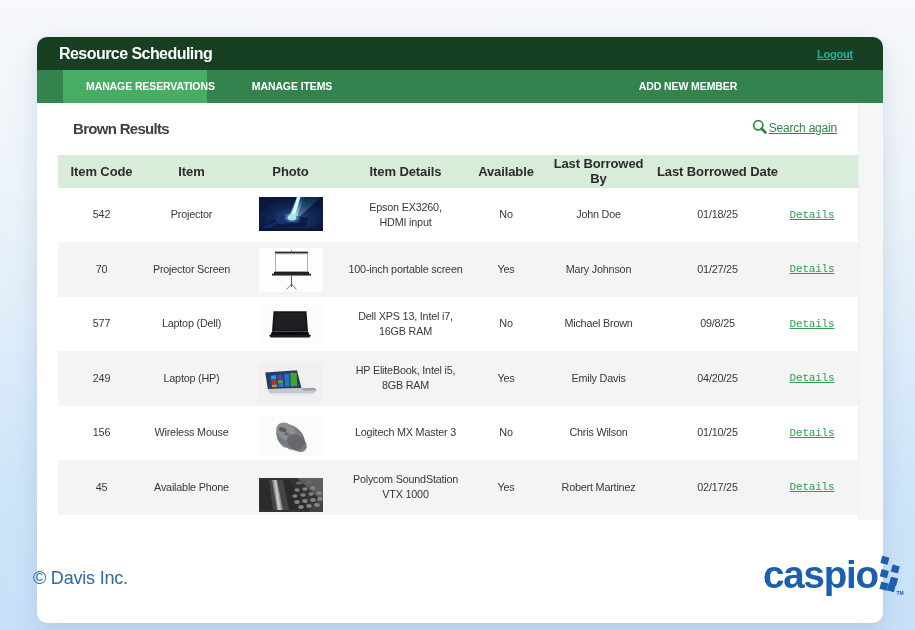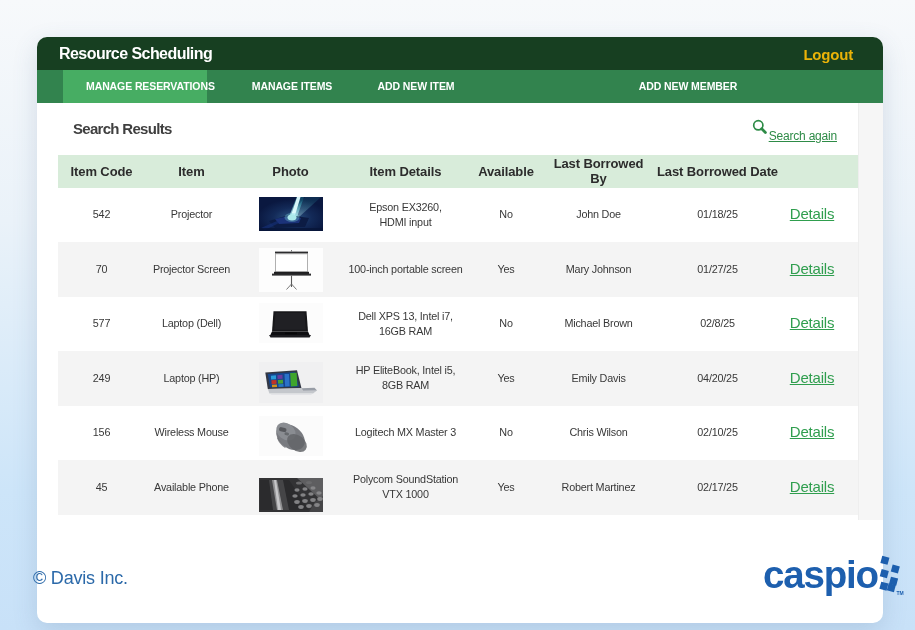--- a/index.html
+++ b/index.html
@@ -17,21 +17,21 @@
 .topbar {
   position:absolute; left:0; top:0; width:100%; height:33px;
   background:#173f21;
 }
 .topbar .title {
   position:absolute; left:22px; top:50%; transform:translateY(-50%);
   color:#fff; font-size:16px; font-weight:bold; letter-spacing:-0.55px;
 }
 .topbar .logout {
   position:absolute; right:30px; top:50%; transform:translateY(-50%);
-  color:#eab308; font-size:15px; font-weight:bold; letter-spacing:-0.2px;
+  color:#14b8a6; font-size:11px; font-weight:bold; letter-spacing:-0.2px;text-decoration:underline;
 }
 .navbar {
   position:absolute; left:0; top:33px; width:100%; height:33px;
   background:#32834e;
 }
 .tab {
   position:absolute; top:0; height:33px; line-height:33px;
   color:#fff; font-size:10.5px; font-weight:bold; letter-spacing:-0.1px;
   white-space:nowrap;
 }
@@ -43,38 +43,38 @@
   position:absolute; left:0; top:66px; width:100%; height:417px; background:#fff;
 }
 .scrollstrip {
   position:absolute; right:0; top:0; width:25px; height:100%;
   background:#f6f6f6; border-left:1px solid #eeeeee;
 }
 .searchresults {
   position:absolute; left:36px; top:17px; font-size:15px; font-weight:bold; color:#3f3f3f; letter-spacing:-0.7px;
 }
 .searchagain {
-  position:absolute; right:46px; top:26px; color:#2e8b47; font-size:12px;
+  position:absolute; right:46px; top:18px; color:#2e8b47; font-size:12px;
   text-decoration:underline; letter-spacing:-0.2px;
 }
 .searchicon { position:absolute; right:114px; top:15px; }
 table {
   position:absolute; left:21px; top:52px; width:800px;
   border-collapse:collapse; table-layout:fixed;
 }
 th {
   background:#d8ecda; height:32.5px; font-size:13px; font-weight:bold; color:#2c2c2c;
   text-align:center; padding:0; letter-spacing:-0.1px;
 }
 td {
   height:54.5px; font-size:10.8px; color:#383838; text-align:center; padding:0;
   line-height:15px; letter-spacing:-0.2px;
 }
 tr.alt td { background:#f4f4f4; }
-a.details { color:#2f9e4e; text-decoration:underline; font-size:15px; position:relative; left:-8px; }
+a.details { color:#2f9e4e; text-decoration:underline; font-size:11px; position:relative; left:-8px;font-family:Liberation Mono, monospace; }
 td.pc { position:relative; }
 .photo { position:absolute; left:20.5px; }
 #ph1 { top:9px; } #ph2 { top:5.5px; } #ph3 { top:6px; }
 #ph4 { top:11px; } #ph5 { top:10px; } #ph6 { top:18px; }
 .footer-left {
   position:absolute; left:33px; top:568px; color:#2b69a9; font-size:18px; letter-spacing:-0.2px;
 }
 .logo {
   position:absolute; left:738px; top:548px;margin-left:24px;
 }
@@ -82,26 +82,25 @@
 </head>
 <body>
 <div class="card">
   <div class="topbar">
     <div class="title">Resource Scheduling</div>
     <div class="logout">Logout</div>
   </div>
   <div class="navbar">
     <div class="tab active">MANAGE RESERVATIONS</div>
     <div class="tab c" style="left:255px;">MANAGE ITEMS</div>
-    <div class="tab c" style="left:379px;">ADD NEW ITEM</div>
     <div class="tab c" style="left:651px;">ADD NEW MEMBER</div>
   </div>
   <div class="content">
     <div class="scrollstrip"></div>
-    <div class="searchresults">Search Results</div>
+    <div class="searchresults">Brown Results</div>
     <svg class="searchicon" width="19" height="19" viewBox="0 0 19 19">
       <circle cx="8.3" cy="7.3" r="4.6" fill="none" stroke="#2e8b47" stroke-width="1.7"></circle>
       <line x1="11.7" y1="10.7" x2="15.4" y2="14.4" stroke="#2e8b47" stroke-width="2.8" stroke-linecap="round"></line>
     </svg>
     <div class="searchagain">Search again</div>
     <table>
       <colgroup>
         <col style="width:87px">
           <col style="width:93px">
           <col style="width:105px">
@@ -187,21 +186,21 @@
           <path d="M14.5 8.2 L47.5 8.2 L49 28.5 L13 28.5 Z" fill="#17171a"></path>
           <path d="M16.5 10 L45.5 10 L46.8 26.8 L15.2 26.8 Z" fill="#202024"></path>
           <path d="M11.3 32 L13 28.5 L49 28.5 L50.6 32 Z" fill="#0e0e11"></path>
           <path d="M10 32 L52 32 L50.6 34.4 L11.5 34.4 Z" fill="#1b1b1f"></path>
           <rect x="26" y="29.5" width="12" height="1.6" fill="#060608"></rect>
         </svg>
             </td>
         <td>Dell XPS 13, Intel i7,<br>16GB RAM</td>
         <td>No</td>
             <td>Michael Brown</td>
-            <td>02/8/25</td>
+            <td>09/8/25</td>
         <td><a class="details">Details</a></td>
       </tr>
       <tr class="alt">
         <td>249</td>
             <td>Laptop (HP)</td>
         <td class="pc">
               <svg class="photo" id="ph4" width="64" height="41" viewBox="0 0 64 41">
           <rect x="0" y="0" width="64" height="41" fill="#f0f0f1"></rect>
           <path d="M6.3 10.5 L38 8.2 L42.5 26.3 L8.8 27 Z" fill="#333845"></path>
           <path d="M8.8 12 L36 10 L40 24.8 L11 25.3 Z" fill="#16458c"></path>
@@ -234,21 +233,21 @@
           <ellipse cx="27" cy="15.5" rx="10.5" ry="8" fill="#8a8d92" transform="rotate(38 27 15.5)"></ellipse>
           <ellipse cx="38" cy="27" rx="11" ry="7.5" fill="#636569" transform="rotate(38 38 27)" opacity="0.85"></ellipse>
           <rect x="20" y="11.5" width="7.5" height="4.2" rx="2" fill="#4a4c50" opacity="0.8" transform="rotate(12 23.7 13.6)"></rect>
           <rect x="25.5" y="16.5" width="4.5" height="2.7" rx="1.2" fill="#5d6064" opacity="0.8" transform="rotate(12 27.7 17.8)"></rect>
           <path d="M18.5 21.5 Q20.5 27.5 26.5 31.5" stroke="#6a6c70" stroke-width="1.3" fill="none" opacity="0.8"></path>
         </svg>
             </td>
         <td>Logitech MX Master 3</td>
         <td>No</td>
             <td>Chris Wilson</td>
-            <td>02/10/25</td>
+            <td>01/10/25</td>
         <td><a class="details">Details</a></td>
       </tr>
       <tr class="alt">
         <td>45</td>
             <td>Available Phone</td>
         <td class="pc">
               <svg class="photo" id="ph6" width="64" height="34" viewBox="0 0 64 34">
           <rect x="0" y="0" width="64" height="34" fill="#333335"></rect>
           <polygon points="38,0 64,0 64,24" fill="#5e5e60"></polygon>
           <polygon points="56,24 64,18 64,34 50,34" fill="#454547"></polygon>

